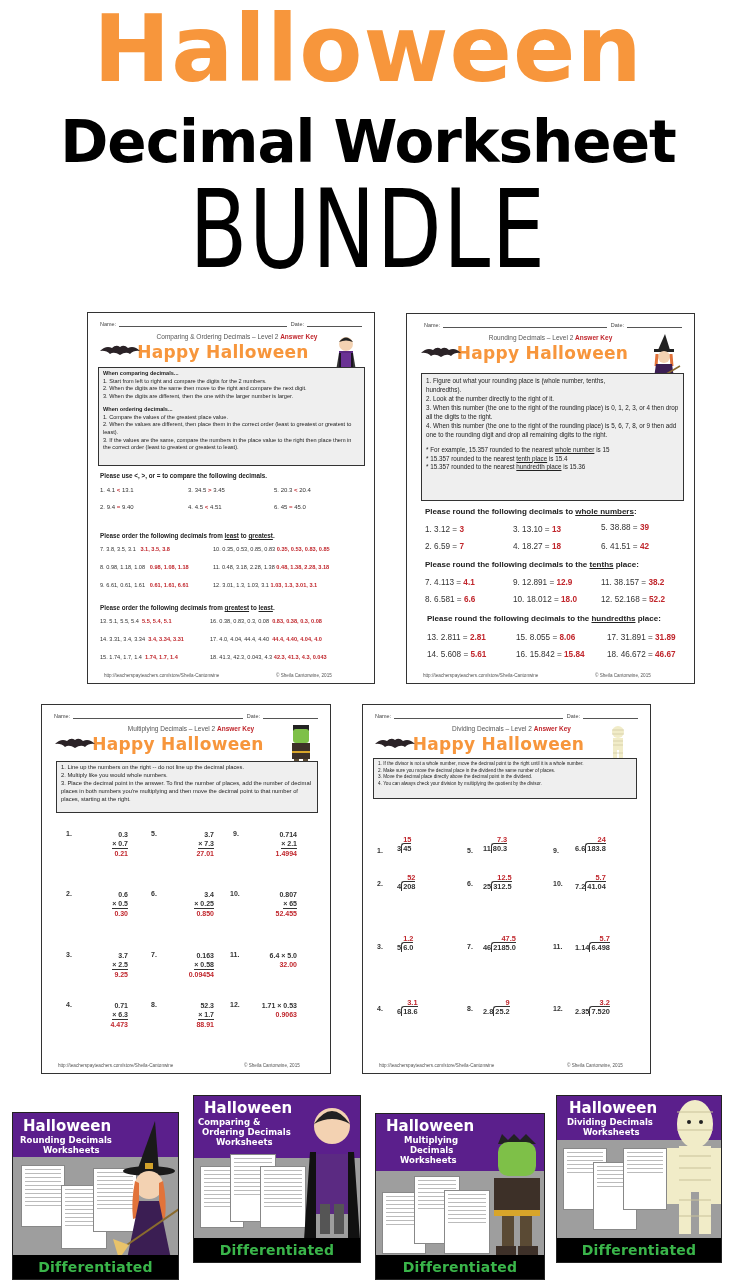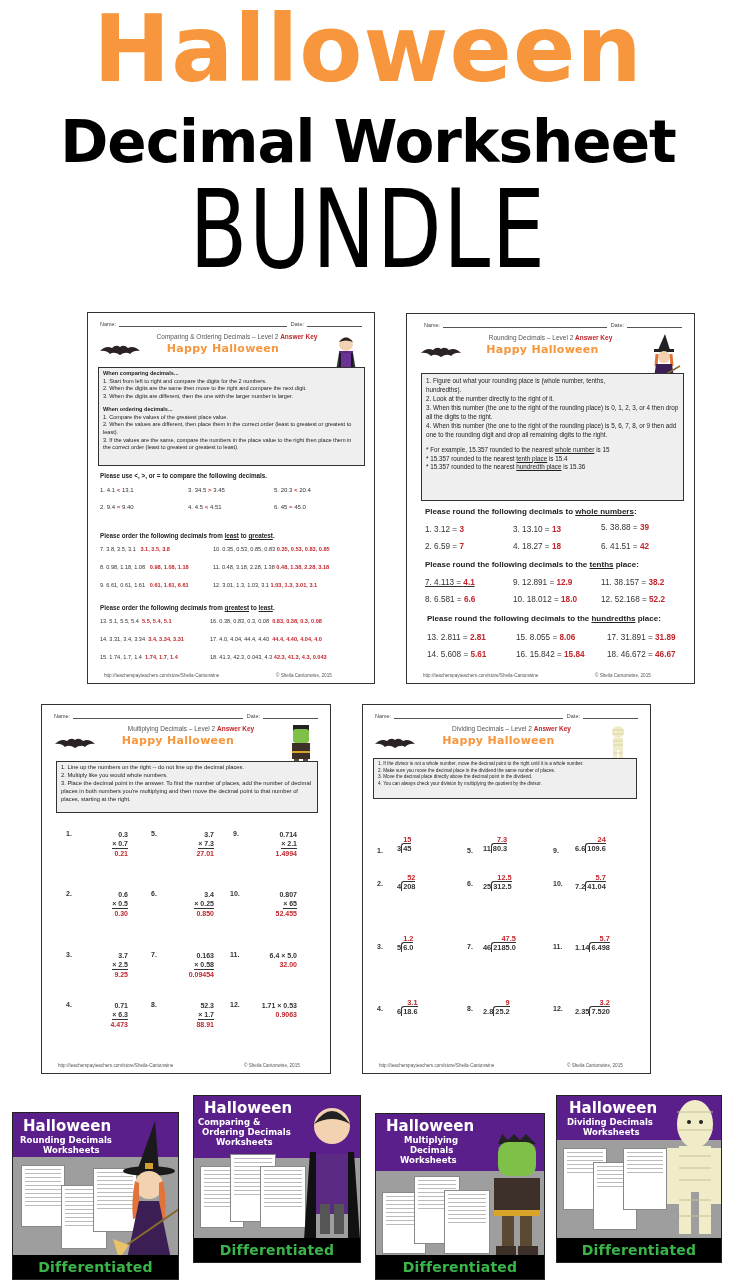--- a/index.html
+++ b/index.html
@@ -7,21 +7,21 @@
   .title-main { position: absolute; left: 0; top: 2px; width: 736px; text-align: center; font-family: "DejaVu Sans", sans-serif; font-weight: bold; font-size: 92px; color: #f7963c; letter-spacing: 1px; line-height: 96px; }
   .title-sub { position: absolute; left: 0; top: 110px; width: 736px; text-align: center; font-family: "DejaVu Sans", sans-serif; font-weight: bold; font-size: 58px; color: #000; line-height: 64px; letter-spacing: -1px; }
   .title-bundle { position: absolute; left: 0; top: 174px; width: 736px; text-align: center; font-family: "DejaVu Sans", sans-serif; font-weight: normal; font-size: 108px; color: #000; line-height: 112px; letter-spacing: 2px; transform: scaleX(0.78); }
 
   .sheet { position: absolute; background: #fff; border: 1.5px solid #333; font-size: 6px; line-height: 1.25; }
   .sheet .name-row { position: absolute; top: 8px; left: 12px; right: 12px; display: flex; font-size: 5.5px; color: #444; }
   .sheet .name-row .name-line { flex: 1; border-bottom: 0.6px solid #555; margin: 0 4px 1px 3px; }
   .sheet .name-row .date-line { width: 55px; border-bottom: 0.6px solid #555; margin: 0 0 1px 3px; }
   .sheet .subtitle { position: absolute; top: 20px; left: 0; right: 0; text-align: center; font-size: 6.5px; color: #555; }
   .sheet .subtitle .key { color: #c0262c; font-weight: bold; }
-  .sheet .happy { position: absolute; top: 29px; left: 0; right: 16px; text-align: center; font-family: "DejaVu Sans", sans-serif; font-weight: bold; font-size: 11px; color: #f7963c; letter-spacing: 0.3px; }
+  .sheet .happy { position: absolute; top: 29px; left: 0; right: 16px; text-align: center; font-family: "DejaVu Sans", sans-serif; font-weight: bold; font-size: 17px; color: #f7963c; letter-spacing: 0.3px; }
   .bat { position: absolute; width: 40px; height: 14px; }
   .char { position: absolute; }
   .rules { position: absolute; background: #efefef; border: 1.2px solid #333; font-size: 5.6px; line-height: 1.38; padding: 2px 4px; color: #222; }
   .rules b { font-weight: bold; }
   .rules .gap { height: 5px; }
   .q { position: absolute; font-size: 6px; white-space: nowrap; color: #333; }
   .ans { color: #c0262c; font-weight: bold; }
   .heading { position: absolute; font-size: 6.3px; font-weight: bold; white-space: nowrap; color: #222; }
   .heading u { text-decoration: underline; }
   .footer { position: absolute; bottom: 4px; font-size: 4.6px; color: #555; white-space: nowrap; }
@@ -152,21 +152,21 @@
 
   <div class="heading" style="left:18px;top:193px;"><span>Please round the following decimals to </span><u>whole numbers</u><span>:</span></div>
   <div class="q" style="left:18px;top:211px;"><span>1.  3.12 = </span><span class="ans">3</span></div>
   <div class="q" style="left:18px;top:228px;"><span>2.  6.59 = </span><span class="ans">7</span></div>
   <div class="q" style="left:106px;top:211px;"><span>3.  13.10 = </span><span class="ans">13</span></div>
   <div class="q" style="left:106px;top:228px;"><span>4.  18.27 = </span><span class="ans">18</span></div>
   <div class="q" style="left:194px;top:209px;"><span>5.  38.88 = </span><span class="ans">39</span></div>
   <div class="q" style="left:194px;top:228px;"><span>6.  41.51 = </span><span class="ans">42</span></div>
 
   <div class="heading" style="left:18px;top:246px;"><span>Please round the following decimals to the </span><u>tenths</u><span> place:</span></div>
-  <div class="q" style="left:18px;top:264px;text-decoration:underline;"><span>7.  4.113 = </span><span class="ans">4.1</span></div>
+  <div class="q" style="left:18px;top:264px;"><span>7.  4.113 = </span><span class="ans">4.1</span></div>
   <div class="q" style="left:18px;top:281px;"><span>8.  6.581 = </span><span class="ans">6.6</span></div>
   <div class="q" style="left:106px;top:264px;"><span>9.  12.891 = </span><span class="ans">12.9</span></div>
   <div class="q" style="left:106px;top:281px;"><span>10.  18.012 = </span><span class="ans">18.0</span></div>
   <div class="q" style="left:194px;top:264px;"><span>11.  38.157 = </span><span class="ans">38.2</span></div>
   <div class="q" style="left:194px;top:281px;"><span>12.  52.168 = </span><span class="ans">52.2</span></div>
 
   <div class="heading" style="left:20px;top:300px;"><span>Please round the following decimals to the </span><u>hundredths</u><span> place:</span></div>
   <div class="q" style="left:20px;top:319px;"><span>13.  2.811 = </span><span class="ans">2.81</span></div>
   <div class="q" style="left:20px;top:336px;"><span>14.  5.608 = </span><span class="ans">5.61</span></div>
   <div class="q" style="left:109px;top:319px;"><span>15.  8.055 = </span><span class="ans">8.06</span></div>
@@ -319,21 +319,21 @@
   <div class="dnum" style="left:104px;top:142px;">5.</div>
   <div class="dprob" style="left:120px;top:139px;"><span class="quot">7.3</span><span>11</span><span class="dvd">80.3</span></div>
   <div class="dnum" style="left:104px;top:175px;">6.</div>
   <div class="dprob" style="left:120px;top:177px;"><span class="quot">12.5</span><span>25</span><span class="dvd">312.5</span></div>
   <div class="dnum" style="left:104px;top:238px;">7.</div>
   <div class="dprob" style="left:120px;top:238px;"><span class="quot">47.5</span><span>46</span><span class="dvd">2185.0</span></div>
   <div class="dnum" style="left:104px;top:300px;">8.</div>
   <div class="dprob" style="left:120px;top:302px;"><span class="quot">9</span><span>2.8</span><span class="dvd">25.2</span></div>
 
   <div class="dnum" style="left:190px;top:142px;">9.</div>
-  <div class="dprob" style="left:212px;top:139px;"><span class="quot">24</span><span>6.6</span><span class="dvd">109.6</span></div>
+  <div class="dprob" style="left:212px;top:139px;"><span class="quot">24</span><span>6.6</span><span class="dvd">183.8</span></div>
   <div class="dnum" style="left:190px;top:175px;">10.</div>
   <div class="dprob" style="left:212px;top:177px;"><span class="quot">5.7</span><span>7.2</span><span class="dvd">41.04</span></div>
   <div class="dnum" style="left:190px;top:238px;">11.</div>
   <div class="dprob" style="left:212px;top:238px;"><span class="quot">5.7</span><span>1.14</span><span class="dvd">6.498</span></div>
   <div class="dnum" style="left:190px;top:300px;">12.</div>
   <div class="dprob" style="left:212px;top:302px;"><span class="quot">3.2</span><span>2.35</span><span class="dvd">7.520</span></div>
 
   <div class="footer" style="left:16px;">http://teacherspayteachers.com/store/Sheila-Cantonwine</div>
   <div class="footer" style="left:204px;">© Sheila Cantonwine, 2015</div>
 </div>

